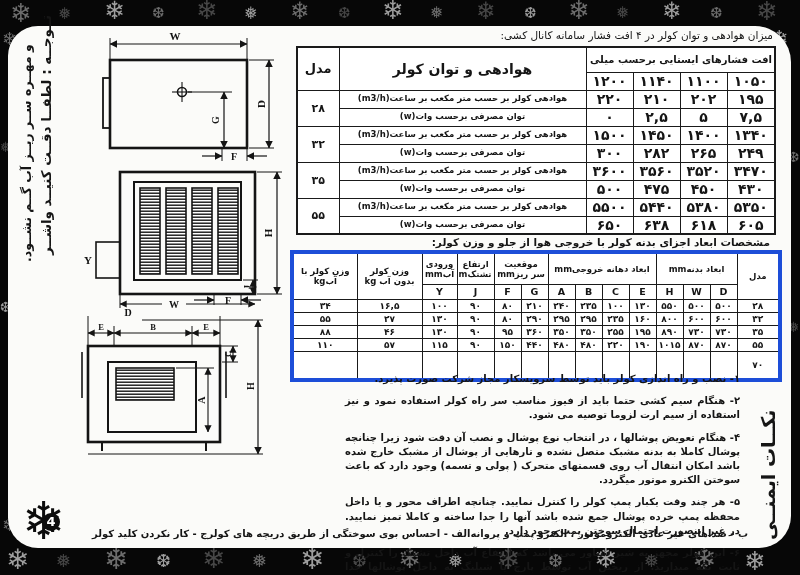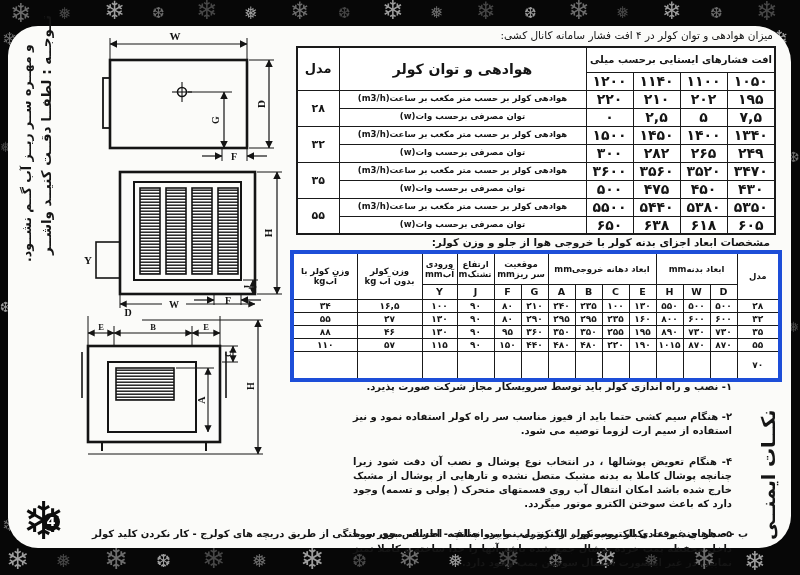--- a/index.html
+++ b/index.html
@@ -25,21 +25,21 @@
   .t1 .press-h{font-size:10px;}
   .t1 .rl{font-size:8.5px;white-space:normal;line-height:1.1;}
   .t1 .model{font-size:11px;}
   .t2{position:absolute;left:290px;top:250px;width:488px;border:4px solid #1d4ed8;}
   .t2 td{font-weight:bold;font-size:9px;}
   .t2 .hh{font-size:8.5px;white-space:normal;line-height:1.2;}
   .t2 .ltr-letter{font-size:9.5px;}
   
   .notes{position:absolute;left:337px;width:411px;top:364px;text-align:justify;
          font-size:10px;font-weight:bold;line-height:14.2px;}
-  .notes p{margin:16px;}
+  .notes p{margin:8px;}
   .symptoms{position:absolute;left:92px;width:656px;top:528px;display:flex;
             justify-content:space-between;font-size:10px;font-weight:bold;}
   
   .vtext{position:absolute;transform-origin:0 0;transform:rotate(-90deg);
          white-space:nowrap;font-weight:bold;}
   .vleft1{left:38px;top:255px;font-size:13.5px;}
   .vleft2{left:19px;top:262px;font-size:12.5px;}
   .vright{left:757px;top:540px;font-size:19px;}
   
   .pageflake{position:absolute;left:22px;top:492px;width:58px;height:58px;}

